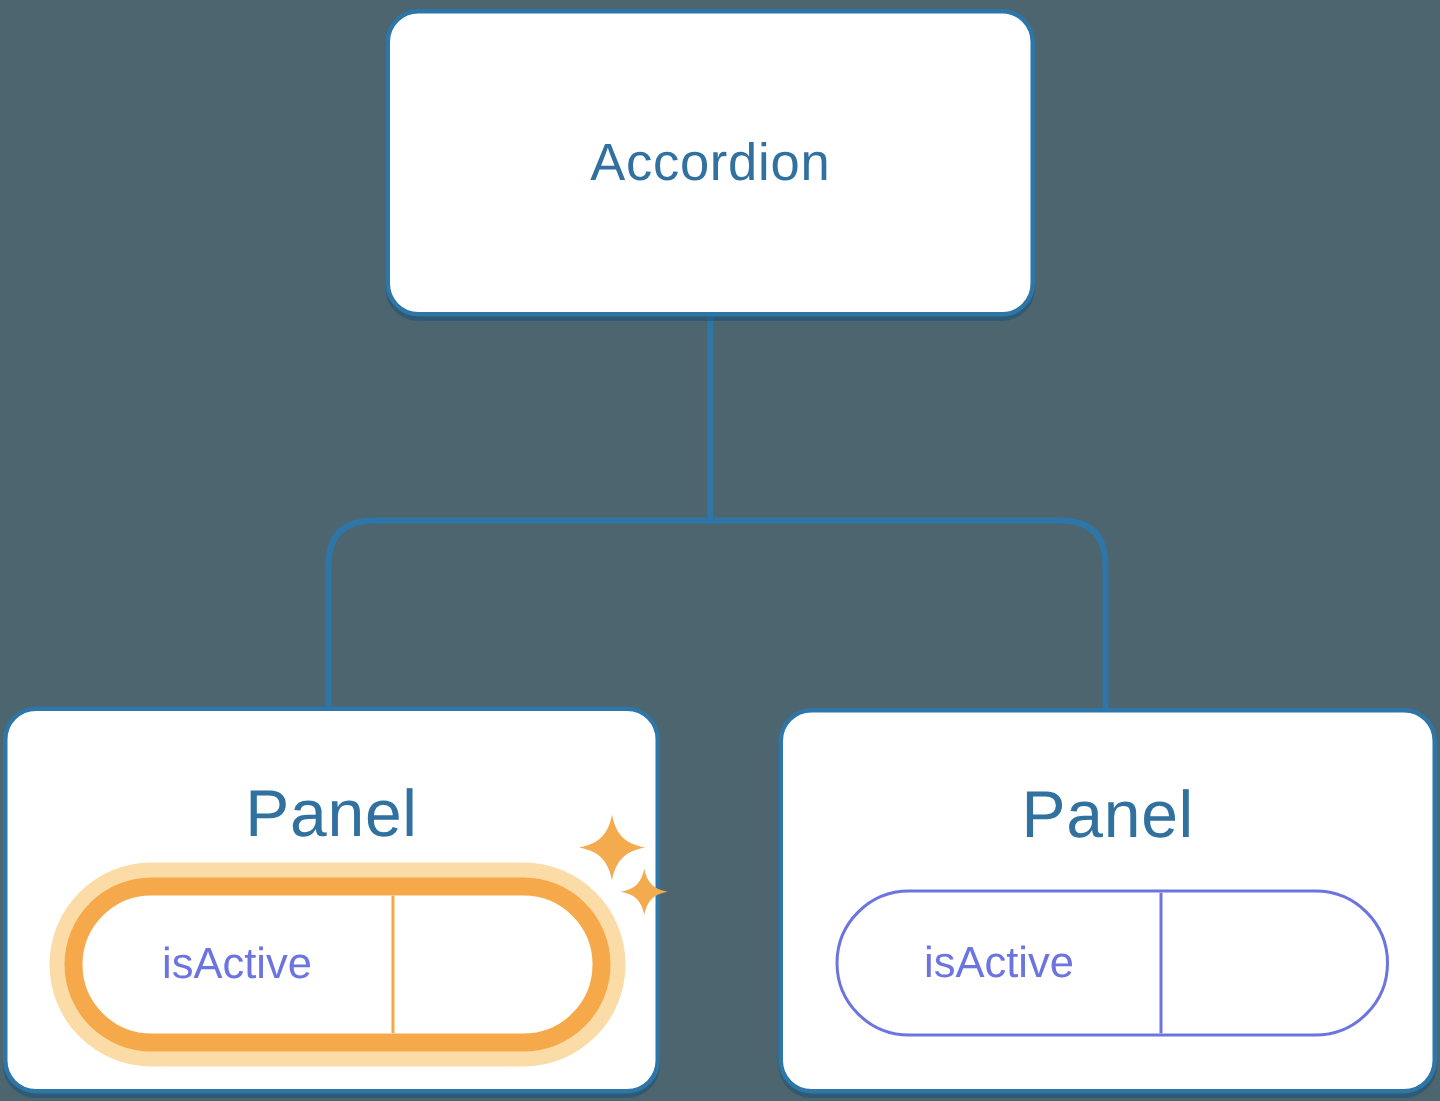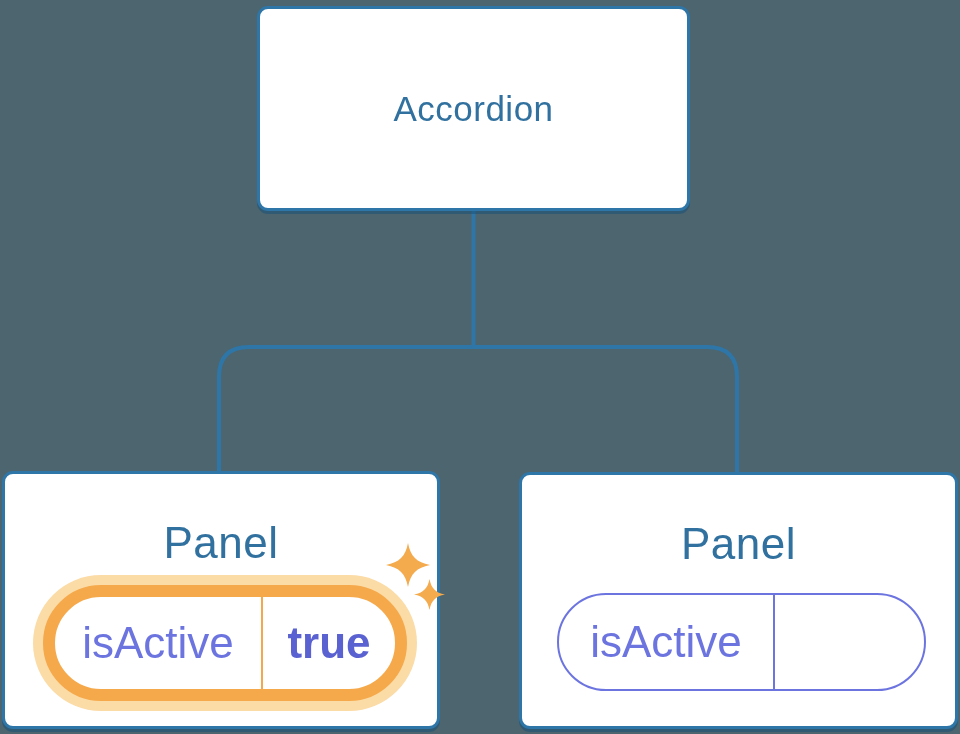--- a/index.html
+++ b/index.html
@@ -14,21 +14,21 @@
   .connectors {
     position: absolute;
     left: 0; top: 0;
     width: 960px; height: 734px;
   }
   .box {
     position: absolute;
     box-sizing: border-box;
     background: #ffffff;
     border: 3px solid #2e76a8;
-    border-radius: 11px;
+    border-radius: 22px;
     box-shadow: 0 3px 0 rgba(26, 82, 120, 0.55);
   }
   .accordion-box {
     left: 257px; top: 6px;
     width: 433px; height: 205px;
     display: flex;
     align-items: center;
     justify-content: center;
   }
   .box-label {
@@ -66,21 +66,21 @@
   .pill-inactive {
     left: 35px; top: 118px;
     width: 369px; height: 98px;
     border: 2px solid #6c74e0;
     border-radius: 52px;
   }
   .seg {
     display: flex;
     align-items: center;
     justify-content: center;
-    font-size: 44px;
+    font-size: 29px;
     color: #6c74e0;
   }
   .pill-active   .seg-key { width: 206px; }
   .pill-inactive .seg-key { width: 214px; }
   .seg-val { flex: 1; }
   .pill-active .seg-val {
     font-weight: 700;
     color: #5a62d2;
   }
   .divider { width: 2px; flex: 0 0 2px; }
@@ -103,21 +103,20 @@
   <div class="box accordion-box">
     <span class="box-label">Accordion</span>
   </div>
 
   <div class="box panel-left">
     <div class="panel-title">Panel</div>
 
     <div class="pill pill-active">
       <span class="seg seg-key">isActive</span>
       <span class="divider divider-orange"></span>
-      <span class="seg seg-val">true</span>
     </div>
 
     <svg class="sparkle sparkle-big" viewBox="0 0 24 24" xmlns="http://www.w3.org/2000/svg">
       <path fill="#f3ab4e" d="M12 0 C13.4 7.3 16.7 10.6 24 12 C16.7 13.4 13.4 16.7 12 24 C10.6 16.7 7.3 13.4 0 12 C7.3 10.6 10.6 7.3 12 0 Z"></path>
     </svg>
     <svg class="sparkle sparkle-small" viewBox="0 0 24 24" xmlns="http://www.w3.org/2000/svg">
       <path fill="#f3ab4e" d="M12 0 C13.4 7.3 16.7 10.6 24 12 C16.7 13.4 13.4 16.7 12 24 C10.6 16.7 7.3 13.4 0 12 C7.3 10.6 10.6 7.3 12 0 Z"></path>
     </svg>
   </div>
 

